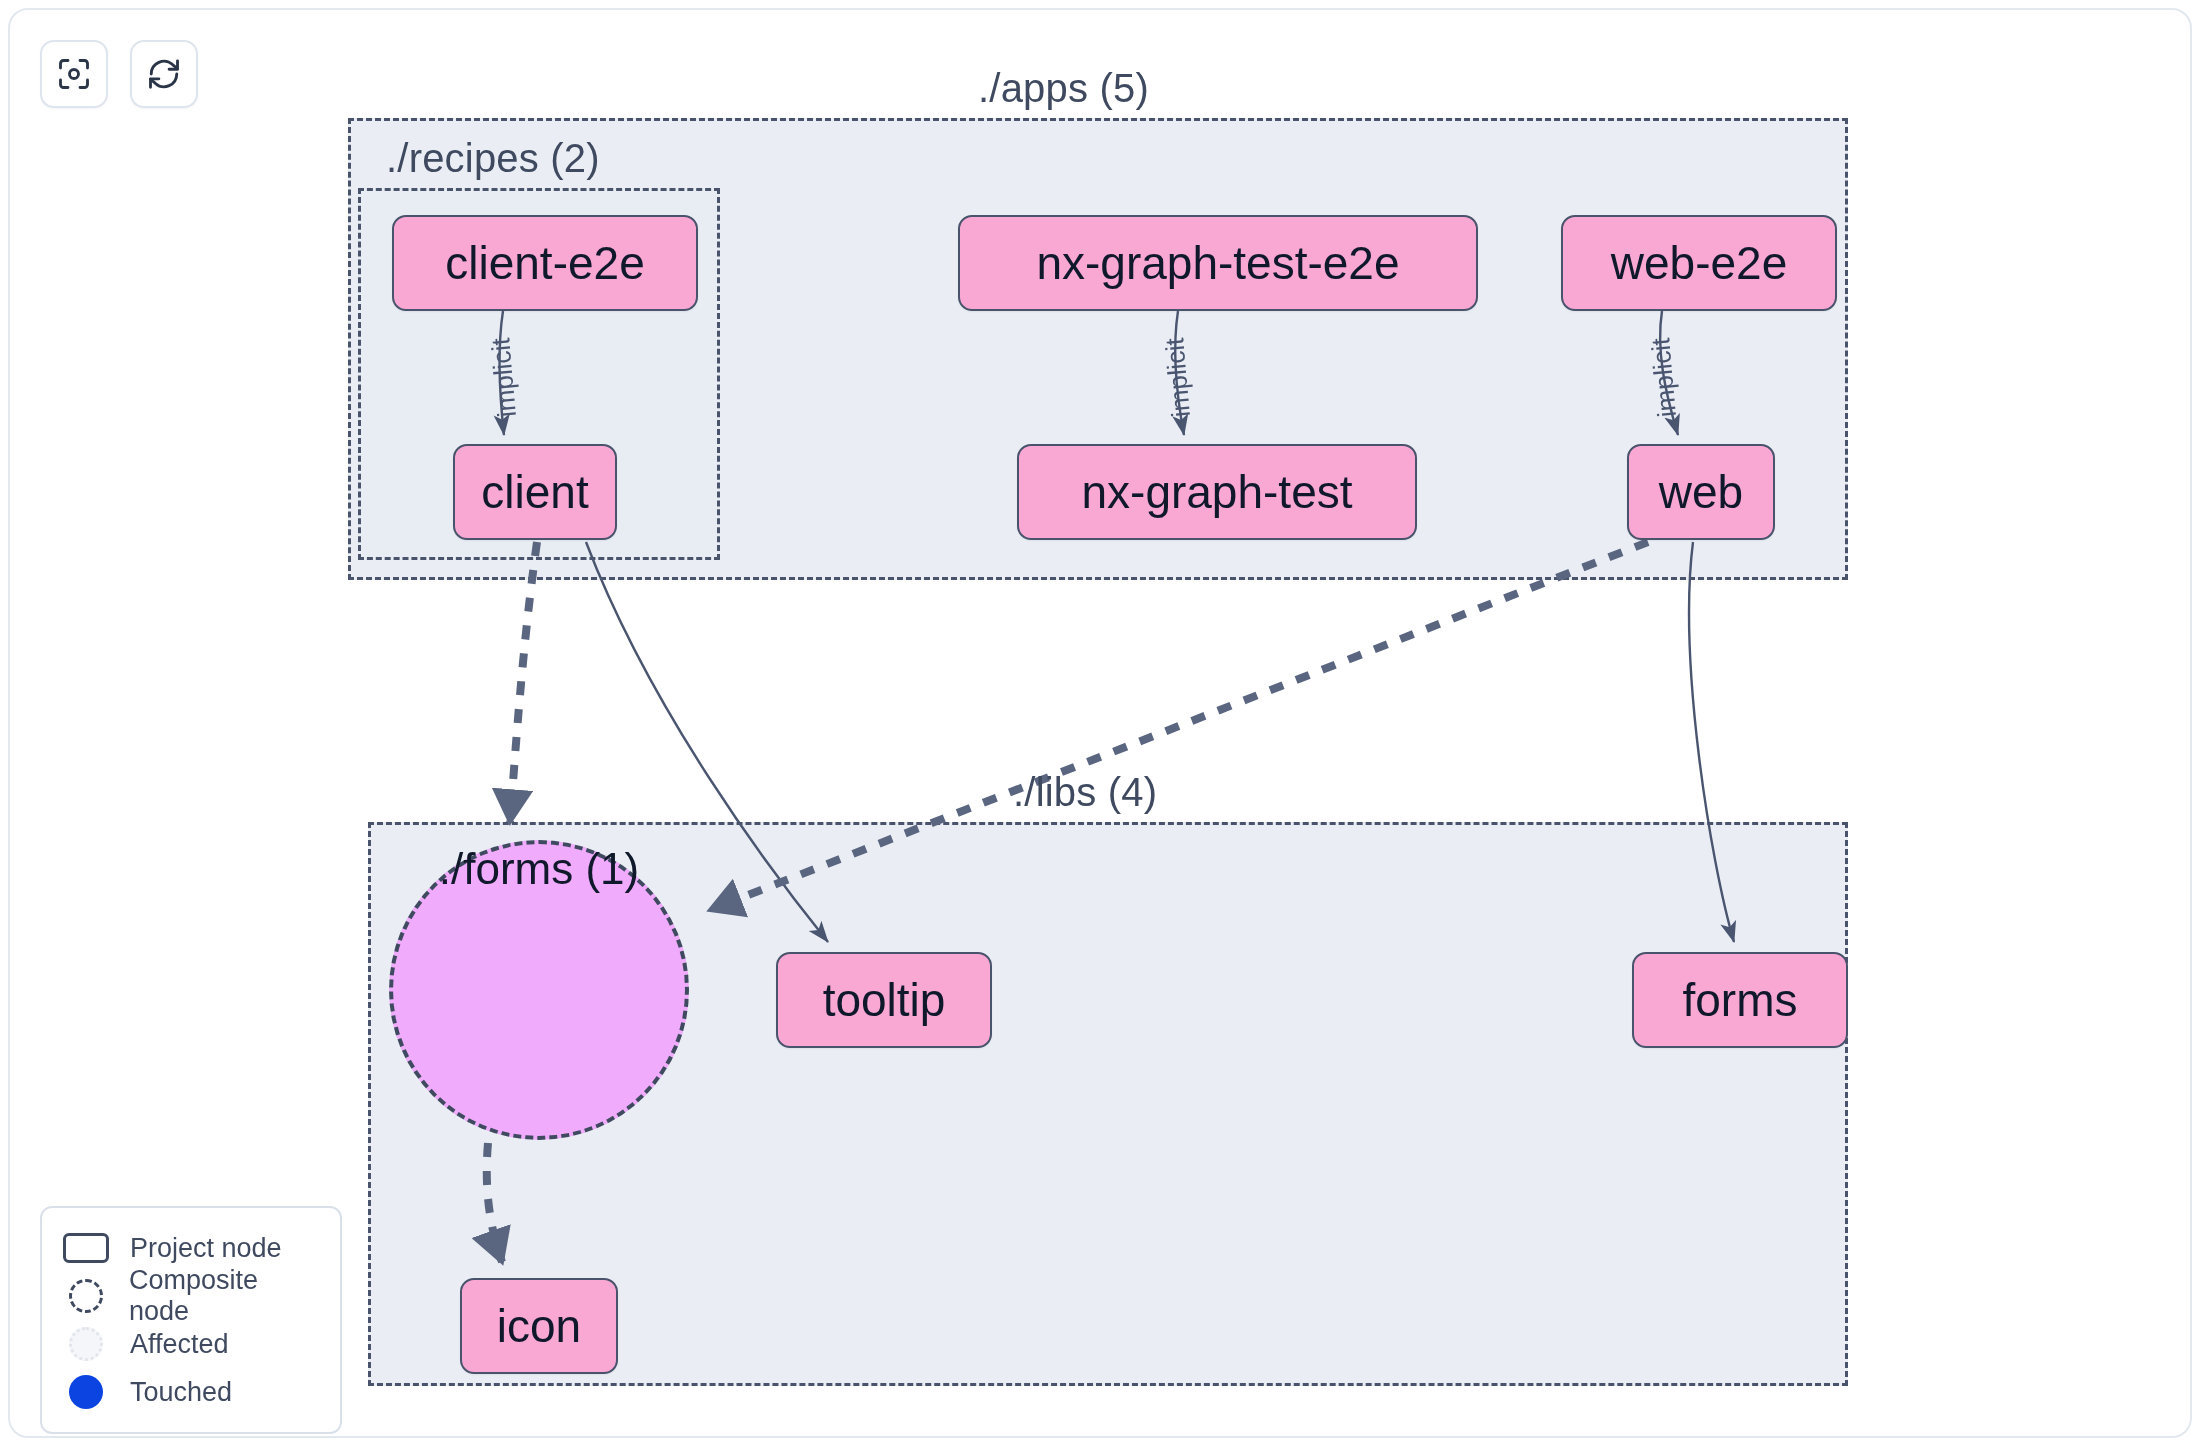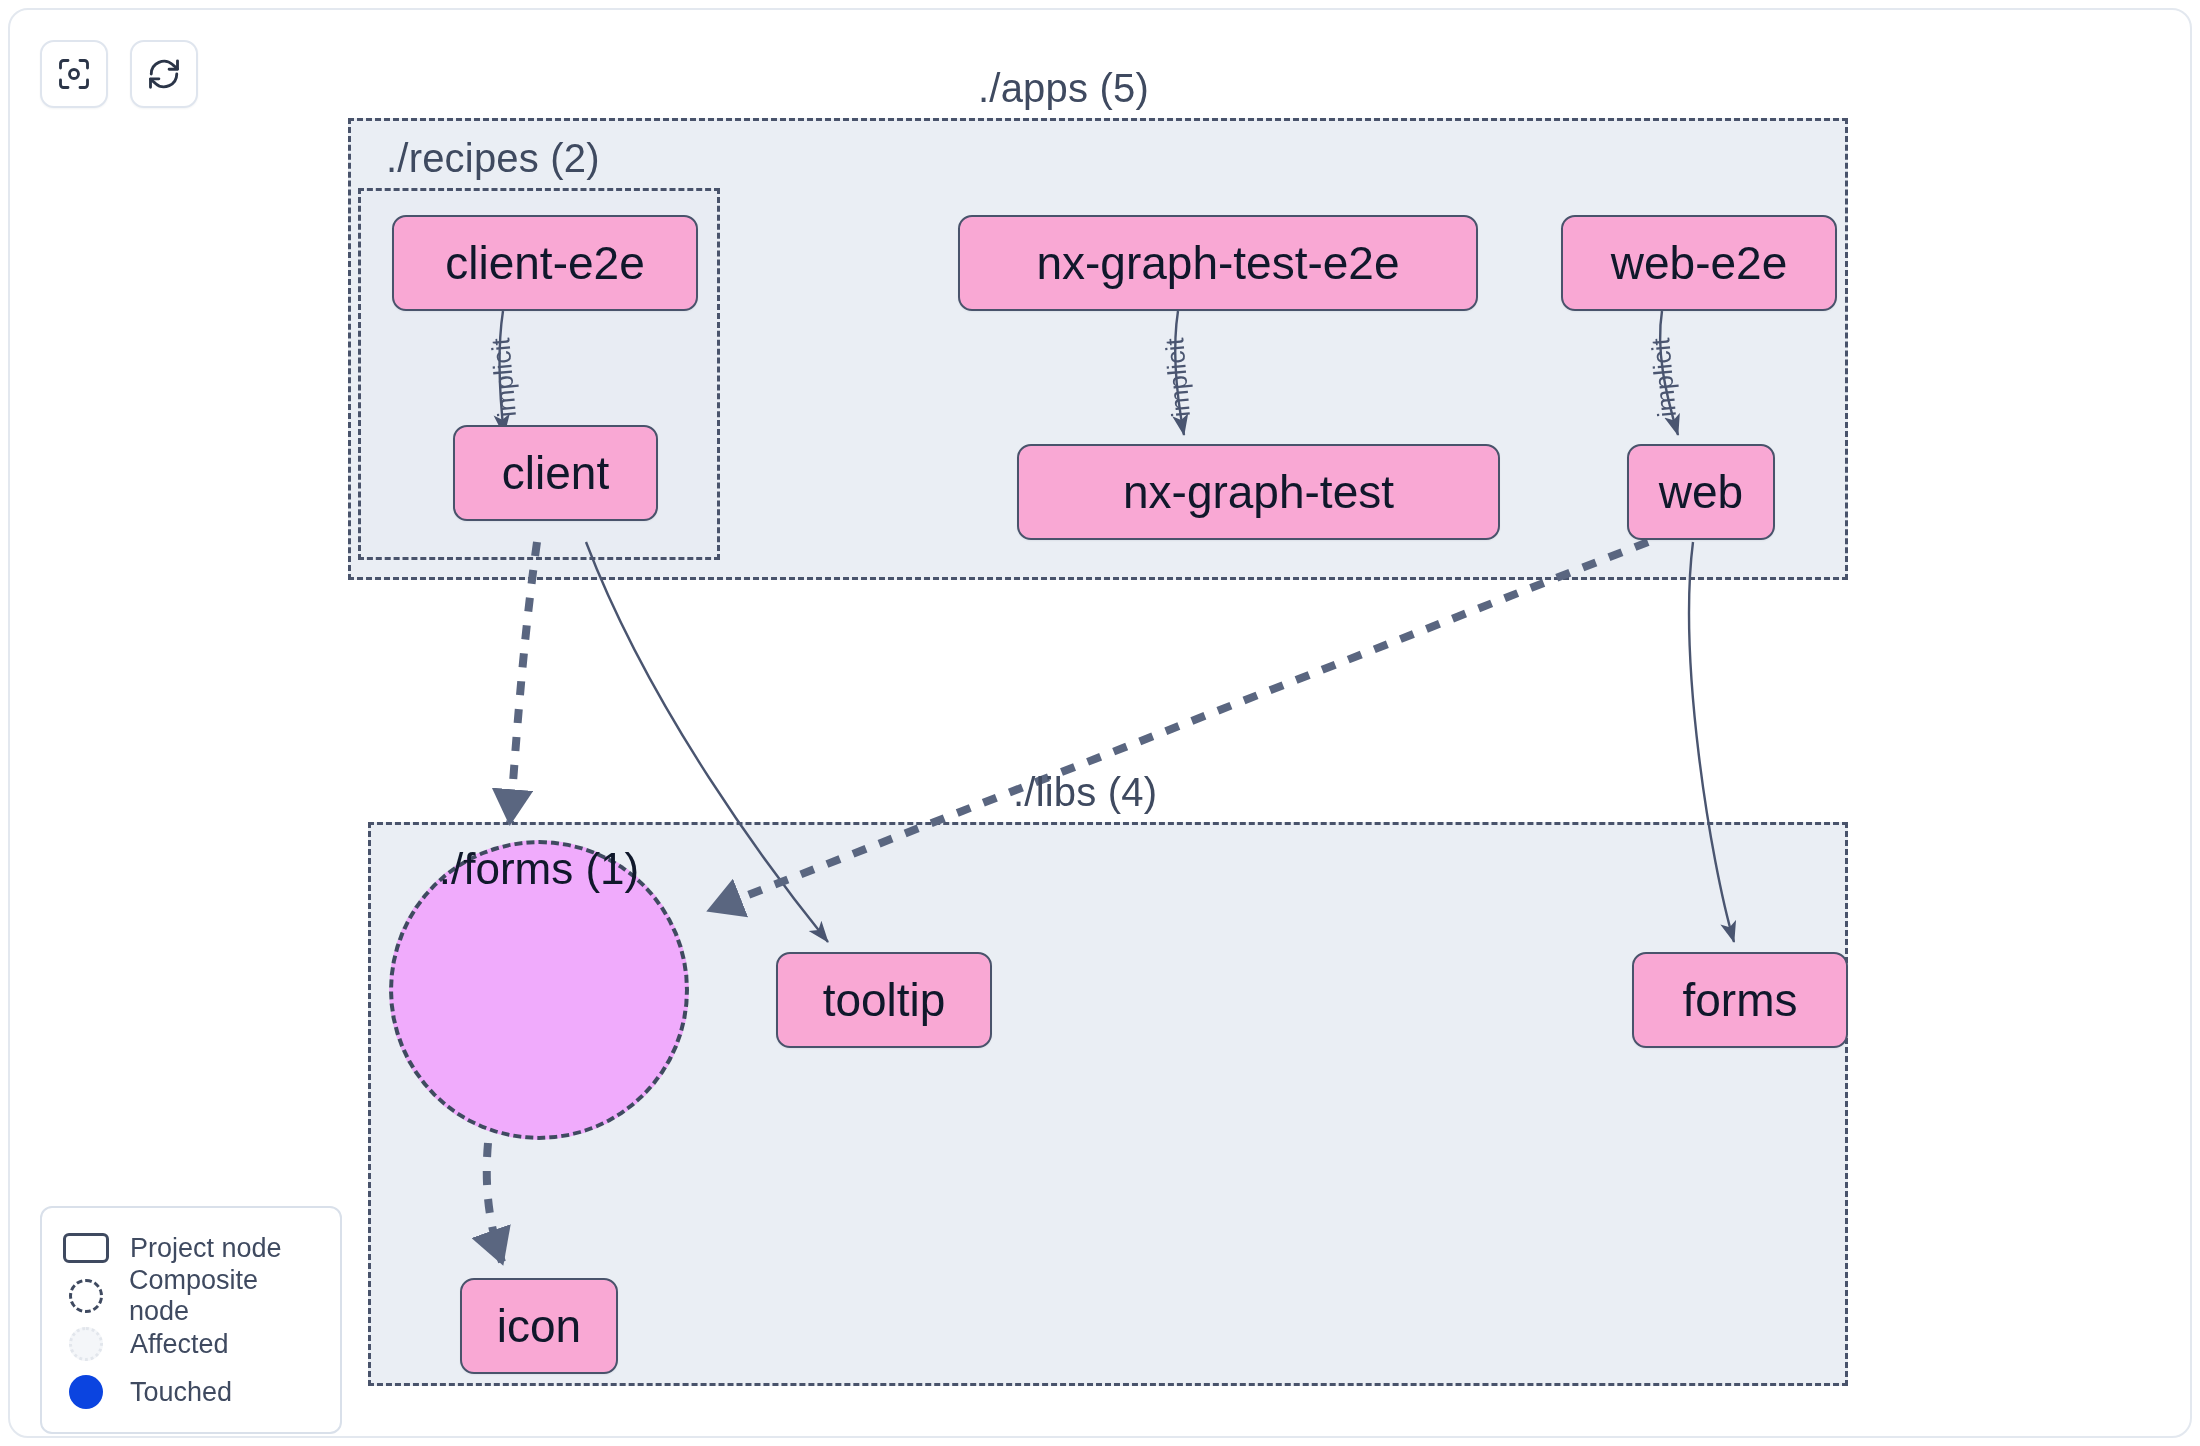--- a/index.html
+++ b/index.html
@@ -225,25 +225,25 @@
     </div>
 
     <div class="node" style="left:948px; top:205px; width:520px; height:96px;">
       <span>nx-graph-test-e2e</span>
     </div>
 
     <div class="node" style="left:1551px; top:205px; width:276px; height:96px;">
       <span>web-e2e</span>
     </div>
 
-    <div class="node" style="left:443px; top:415px; width:205px; height:96px;">
+    <div class="node" style="left:443px; top:434px; width:164px; height:96px;">
       <span>client</span>
     </div>
 
-    <div class="node" style="left:1007px; top:434px; width:483px; height:96px;">
+    <div class="node" style="left:1007px; top:434px; width:400px; height:96px;">
       <span>nx-graph-test</span>
     </div>
 
     <div class="node" style="left:1617px; top:434px; width:148px; height:96px;">
       <span>web</span>
     </div>
 
     <div class="composite-node" style="left:379px; top:830px; width:300px; height:300px;">
       <span>./forms (1)</span>
     </div>

